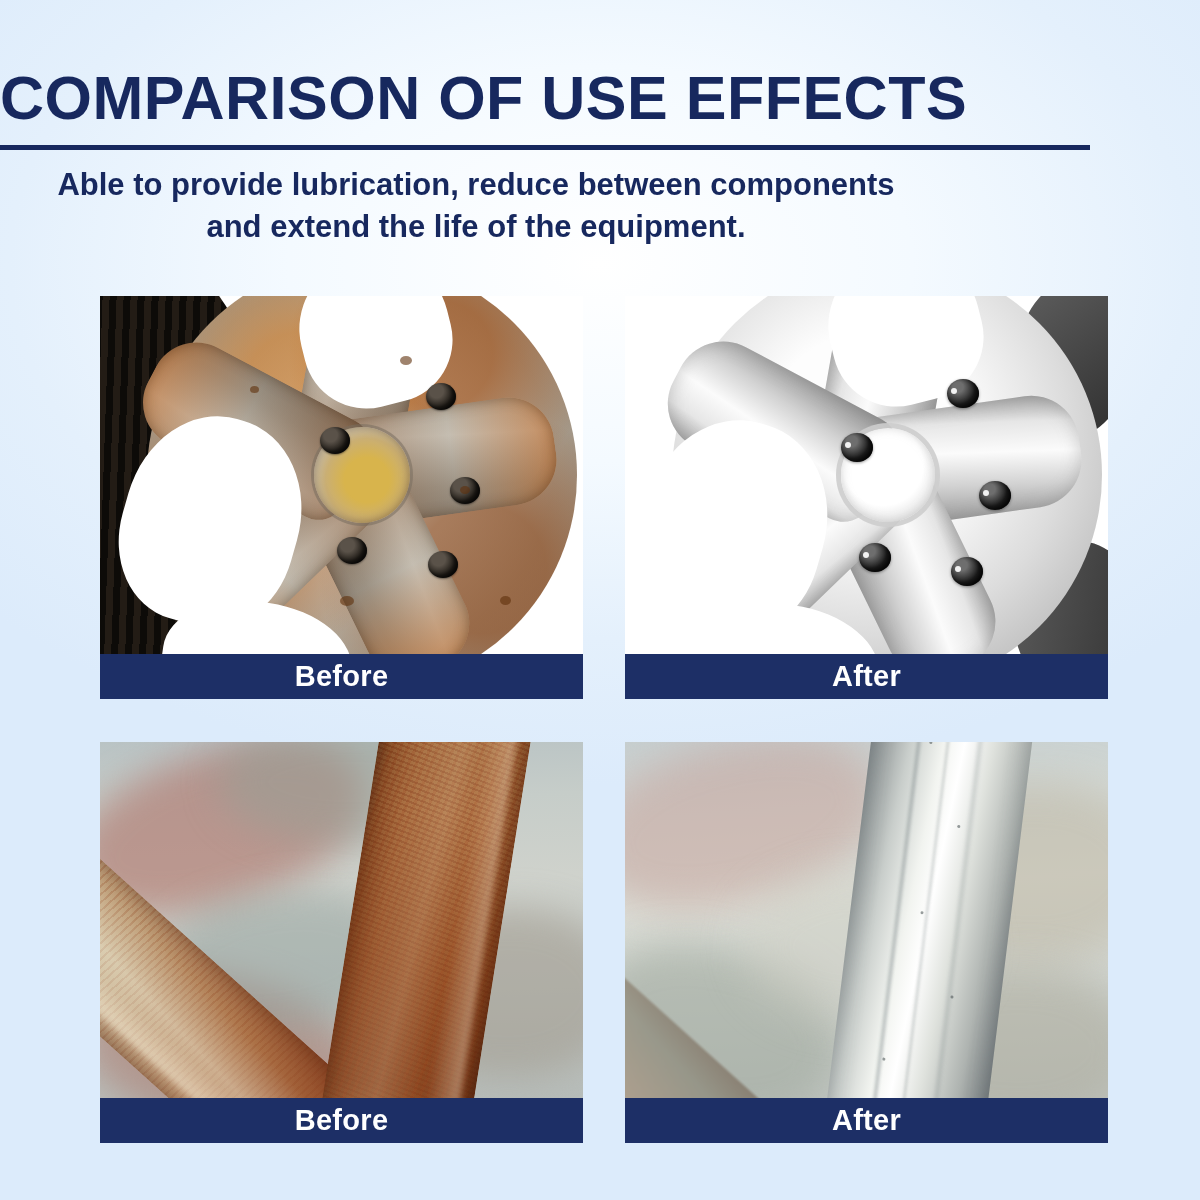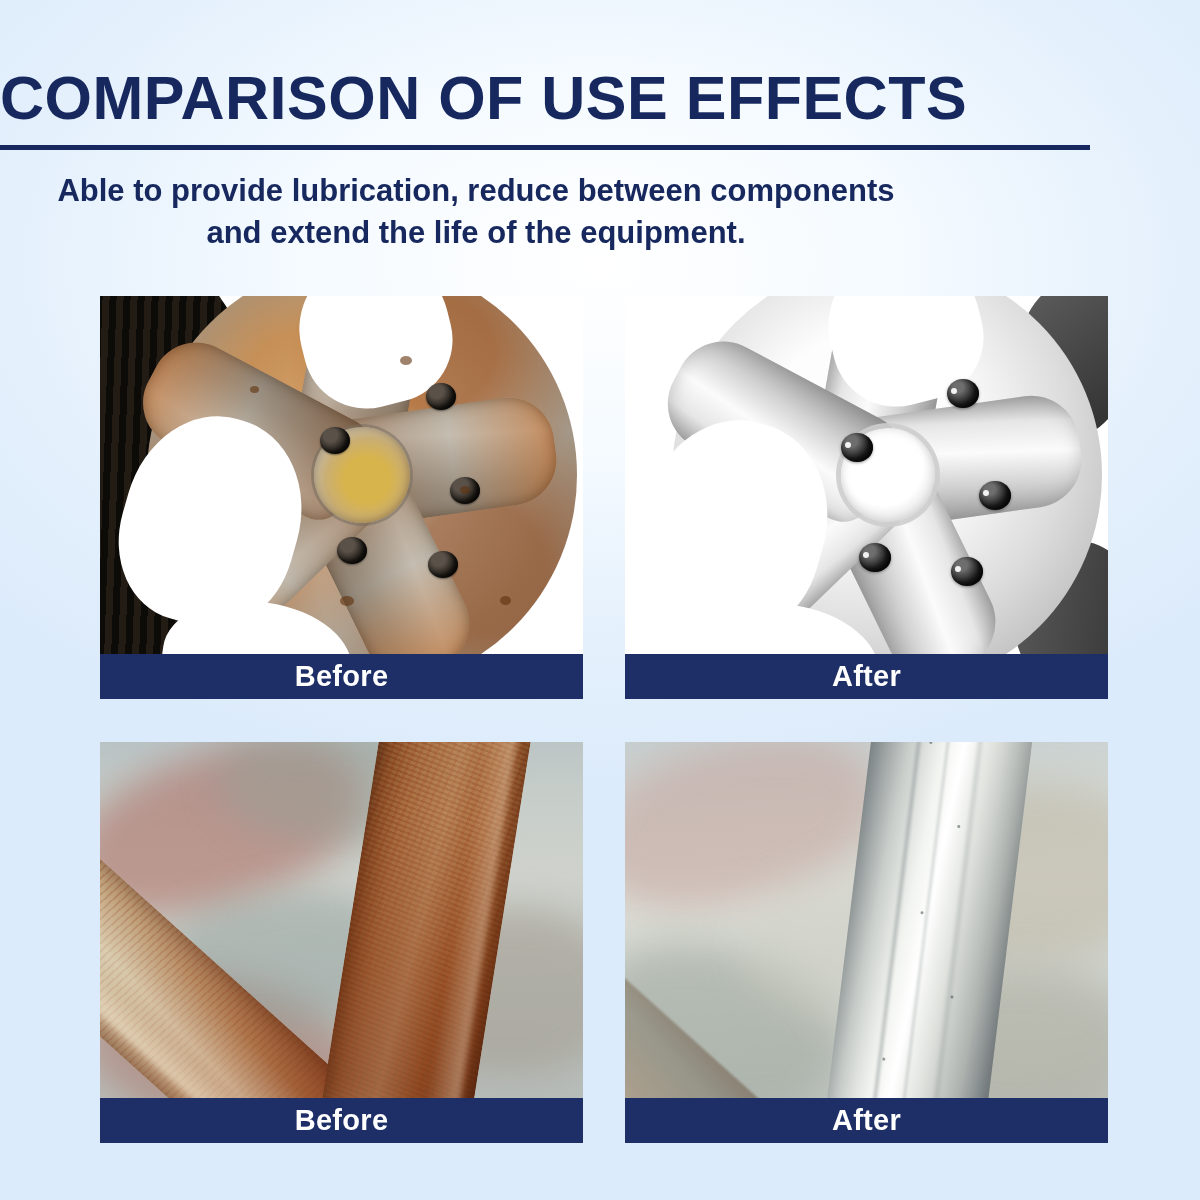--- a/index.html
+++ b/index.html
@@ -26,21 +26,21 @@
     line-height:1.0;
     white-space:nowrap;
   }
   .rule {
     width:1090px;
     height:5px;
     margin:16px auto 0 auto;
     background:#17285e;
   }
   .subtitle {
-    margin-top:20px;
+    margin-top:14px;
     text-align:center;
     font-size:31px;
     font-weight:bold;
     color:#17285e;
     line-height:1.35;
     padding:0 55px;
   }
 
   
   .grid {

